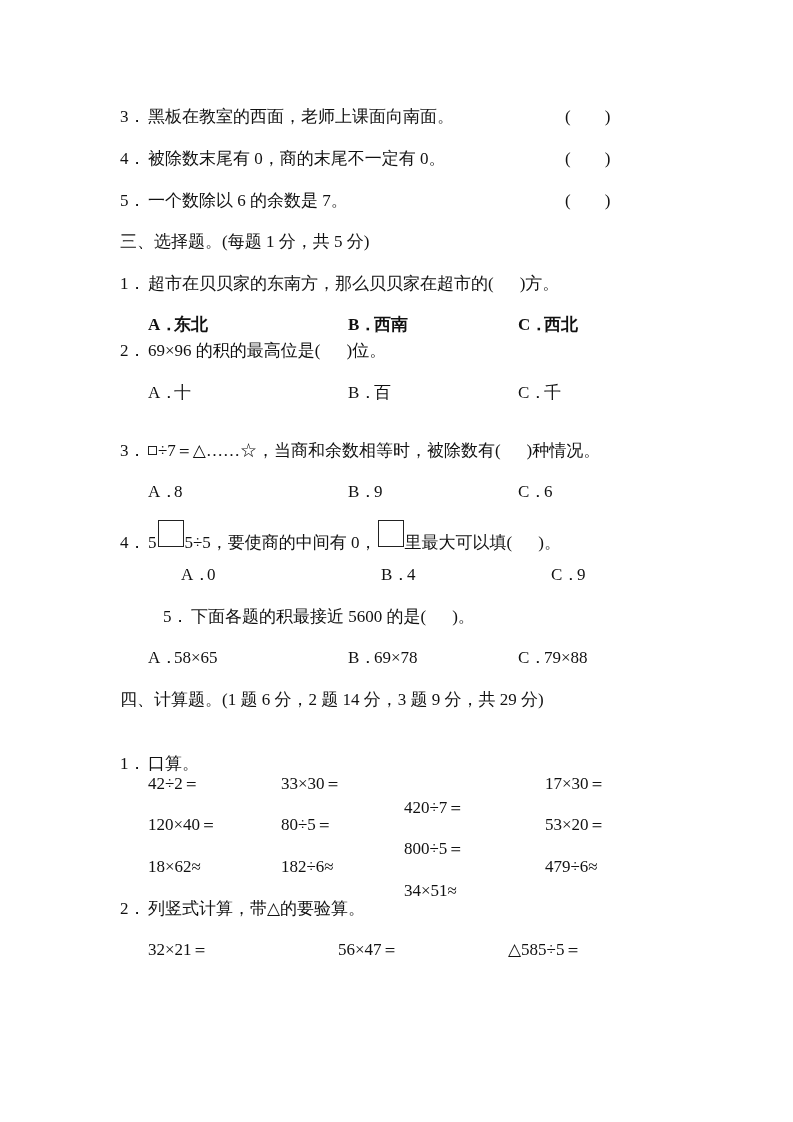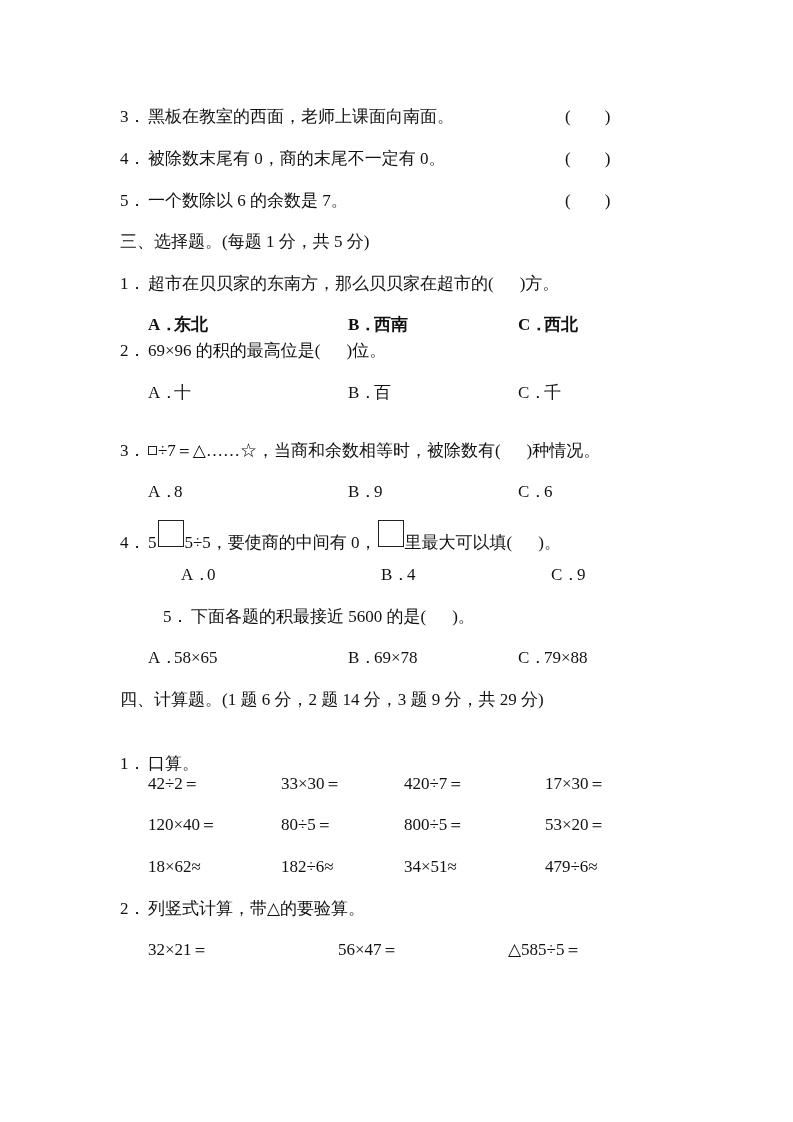--- a/index.html
+++ b/index.html
@@ -80,21 +80,21 @@
       height: 22px;
       line-height: 22px;
       width: 520px;
     }
     .calc {
       position: absolute;
       white-space: nowrap;
     }
     .calc.c0 { left: 0; }
     .calc.c1 { left: 133px; }
-    .calc.c2 { left: 256px; }
+    .calc.c2 { left: 256px; margin-top: 24px; }
     .calc.c3 { left: 377px; margin-left: 20px; }
     .vcalc {
       position: absolute;
       white-space: nowrap;
     }
     .vcalc.v0 { left: 0; }
     .vcalc.v1 { left: 190px; }
     .vcalc.v2 { left: 360px; }
   </style>
 </head>

